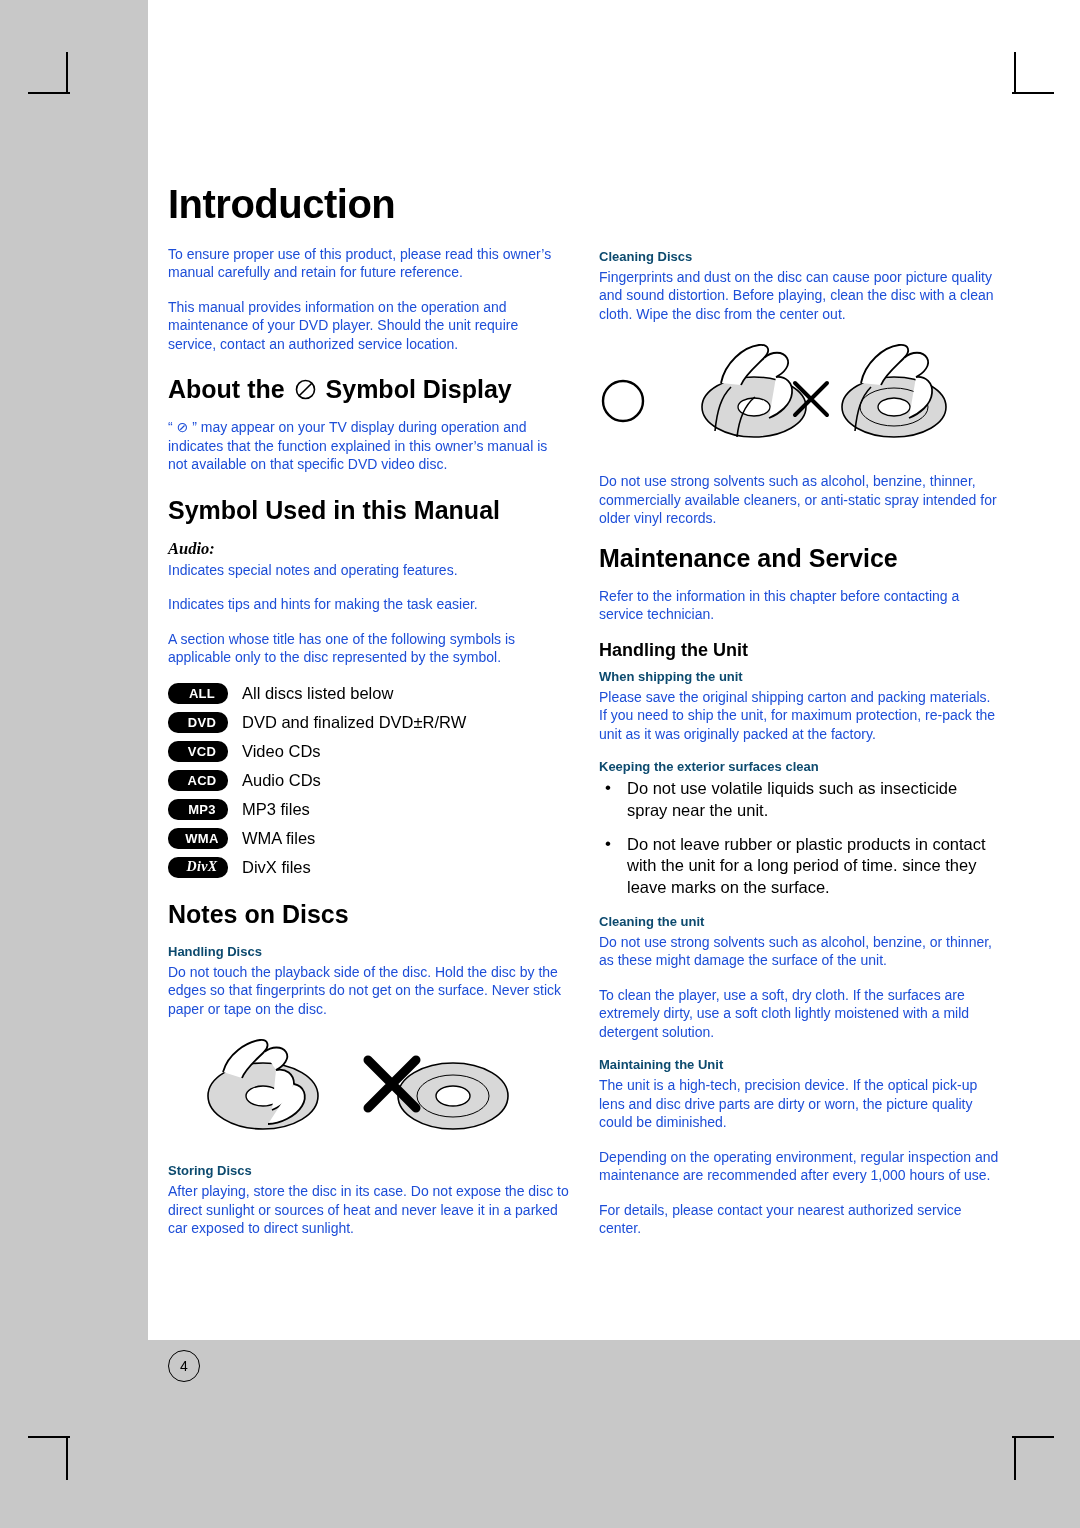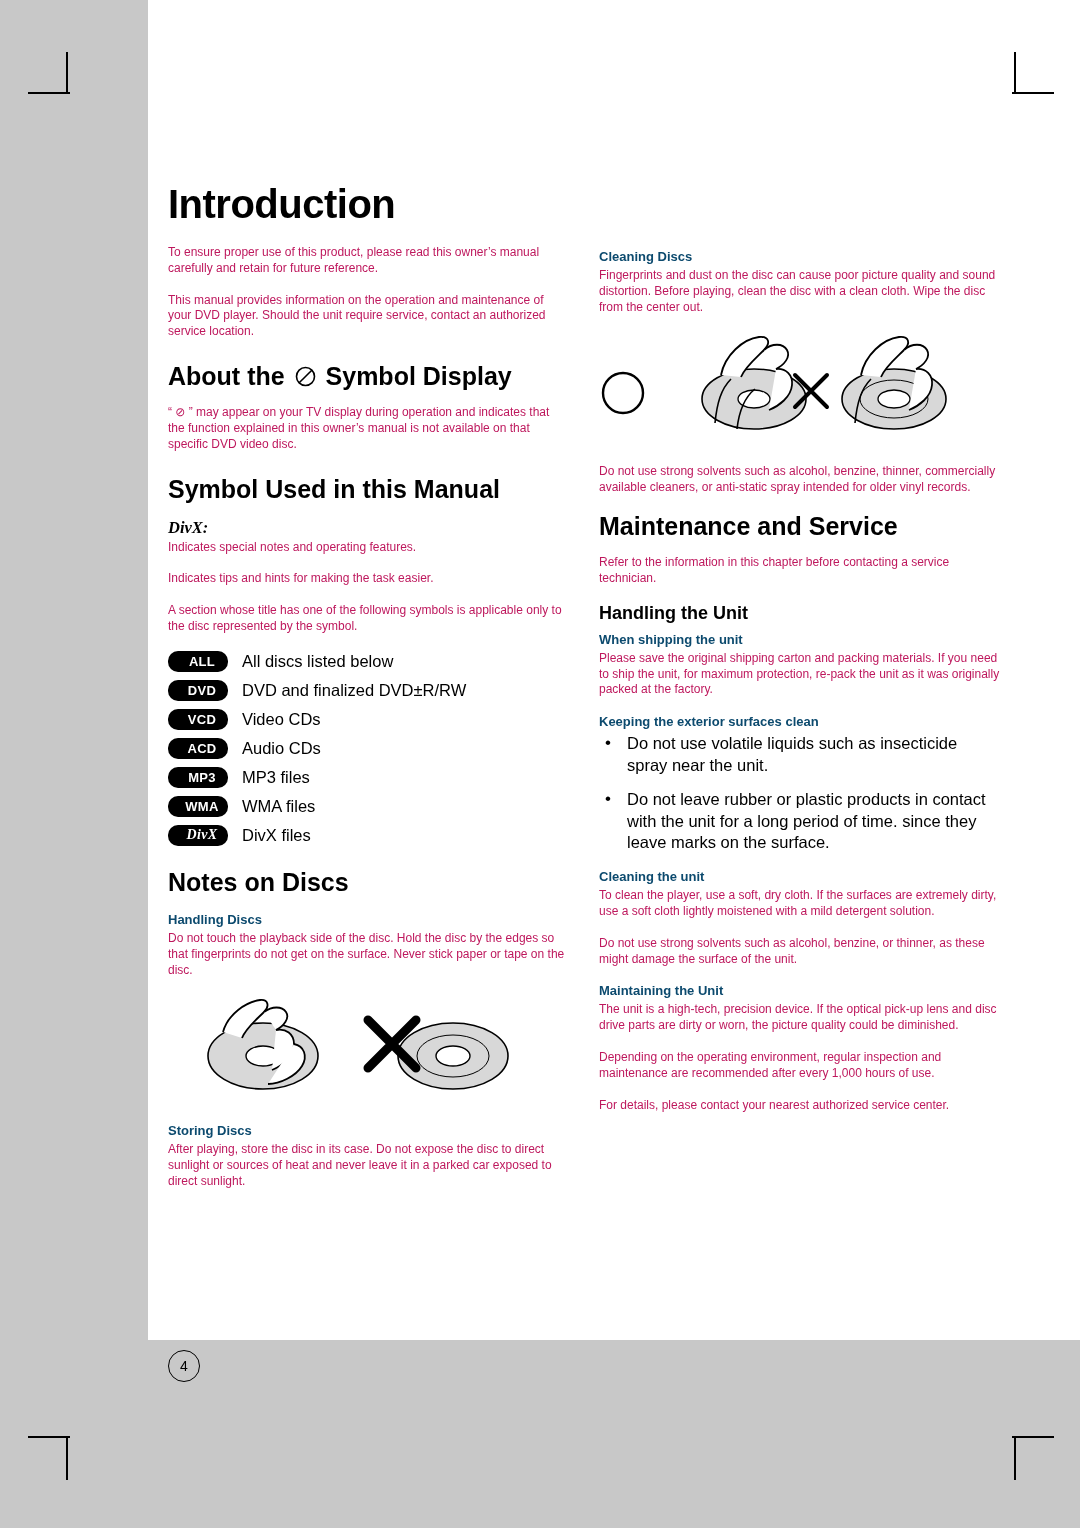--- a/index.html
+++ b/index.html
@@ -51,23 +51,23 @@
   }
   .cols {
     display: flex;
     gap: 30px;
   }
   .col {
     width: 401px;
   }
   p {
     margin: 0 0 16px 0;
-    font-size: 12px;
+    font-size: 14px;
     line-height: 1.32;
-    color: #be185d;
+    color: #1d4ed8;
   }
   h2 {
     font-size: 25px;
     font-weight: bold;
     margin: 22px 0 14px 0;
     color: #000;
   }
   h2.tight { margin-top: 10px; }
   h3 {
     font-size: 18px;
@@ -190,21 +190,21 @@
           <circle cx="10.5" cy="10.5" r="9" fill="none" stroke="#000" stroke-width="1.6"></circle>
           <line x1="4.2" y1="16.8" x2="16.8" y2="4.2" stroke="#000" stroke-width="1.6"></line>
         </svg>
         <span>Symbol Display</span>
       </h2>
 
       <p>“ ⊘ ” may appear on your TV display during operation and indicates that the function explained in this owner’s manual is not available on that specific DVD video disc.</p>
 
       <h2>Symbol Used in this Manual</h2>
 
-      <div class="noteword">DivX:</div>
+      <div class="noteword">Audio:</div>
       <p>Indicates special notes and operating features.</p>
 
       <p>Indicates tips and hints for making the task easier.</p>
 
       <p>A section whose title has one of the following symbols is applicable only to the disc represented by the symbol.</p>
 
       <div class="symbol-list">
         <div class="symbol-row">
           <span class="badge">ALL</span>
           <span class="symbol-label">All discs listed below</span>
@@ -309,22 +309,22 @@
       <h4 style="margin-top:8px;">When shipping the unit</h4>
       <p>Please save the original shipping carton and packing materials. If you need to ship the unit, for maximum protection, re-pack the unit as it was originally packed at the factory.</p>
 
       <h4>Keeping the exterior surfaces clean</h4>
       <ul class="bullets">
         <li>Do not use volatile liquids such as insecticide spray near the unit.</li>
         <li>Do not leave rubber or plastic products in contact with the unit for a long period of time. since they leave marks on the surface.</li>
       </ul>
 
       <h4>Cleaning the unit</h4>
+      <p>Do not use strong solvents such as alcohol, benzine, or thinner, as these might damage the surface of the unit.</p>
       <p>To clean the player, use a soft, dry cloth. If the surfaces are extremely dirty, use a soft cloth lightly moistened with a mild detergent solution.</p>
-      <p>Do not use strong solvents such as alcohol, benzine, or thinner, as these might damage the surface of the unit.</p>
 
       <h4>Maintaining the Unit</h4>
       <p>The unit is a high-tech, precision device. If the optical pick-up lens and disc drive parts are dirty or worn, the picture quality could be diminished.</p>
       <p>Depending on the operating environment, regular inspection and maintenance are recommended after every 1,000 hours of use.</p>
       <p>For details, please contact your nearest authorized service center.</p>
 
     </div>
   </div>
 </div>
 

